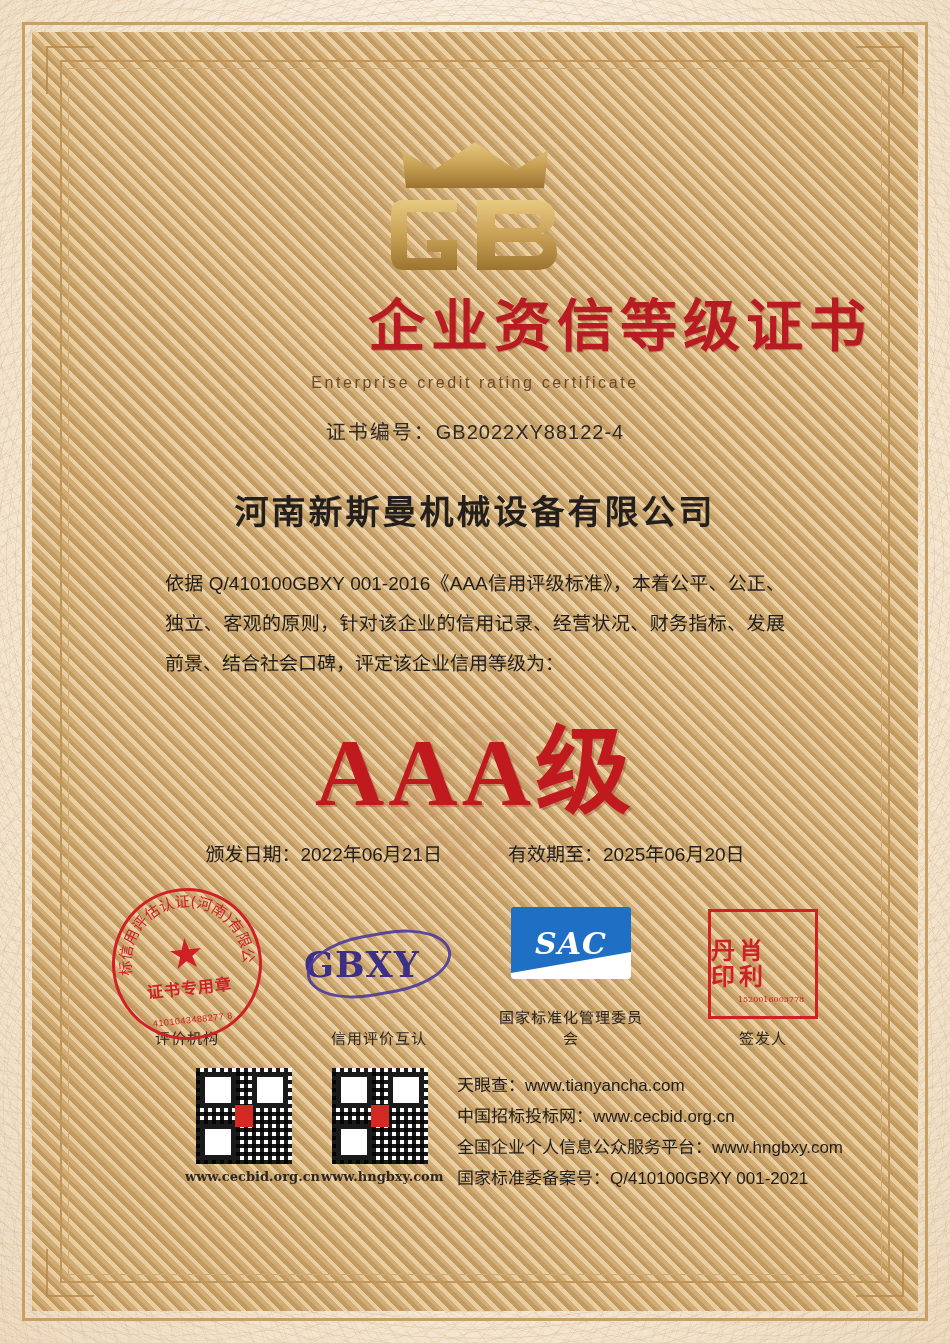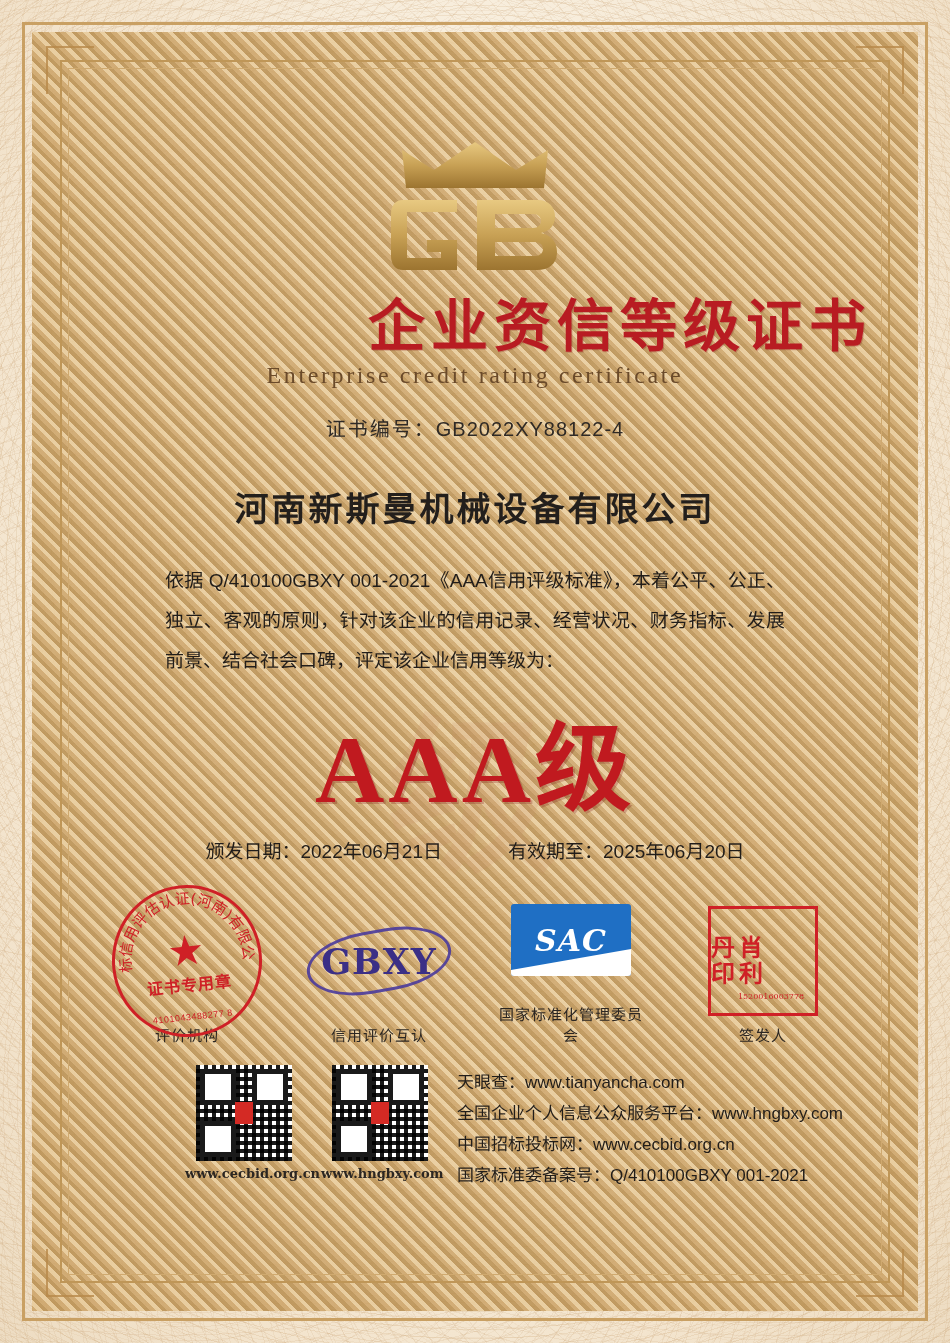--- a/index.html
+++ b/index.html
@@ -130,22 +130,23 @@
     margin-top: 10px;
     font-family: "DejaVu Serif", serif;
     font-weight: 700;
     font-size: 57px;
     letter-spacing: 6px;
     color: #b81c22;
     text-shadow: 1px 1px 0 rgba(120,15,15,.25);
     text-align: right;
   }
   .title-en {
-    font-family: Liberation Serif, serif;
-    font-size: 24px;
+    margin-top: 12px;
+    font-family: Liberation Sans, sans-serif;
+    font-size: 16px;
     letter-spacing: 2.6px;
     color: #6a4a2a;
   }
 
   .cert-no {
     margin-top: 24px;
     font-size: 20px;
     color: #2f2a26;
     letter-spacing: 1px;
   }
@@ -244,21 +245,21 @@
   .stamp .code {
     position: absolute;
     left: 0; right: 0; bottom: 12px;
     font-size: 9px;
     letter-spacing: .5px;
   }
 
   
   .gbxy {
     width: 150px; height: 74px;
-    display: flex; align-items: center; justify-content: center;
+    display: flex; align-items: center; 
     font-family: "DejaVu Serif", serif;
     font-weight: 700;
     font-size: 35px;
     color: #3b2f86;
     letter-spacing: 1px;
     position: relative;
   }
   .gbxy::before {
     content: "";
     position: absolute;
@@ -414,21 +415,21 @@
 
     <div class="title-cn">企业资信等级证书</div>
     <div class="title-en">Enterprise credit rating certificate</div>
 
     <div class="cert-no">
       <span class="label">证书编号：</span><span>GB2022XY88122-4</span>
     </div>
 
     <div class="company">河南新斯曼机械设备有限公司</div>
 
-    <div class="body-text">依据 Q/410100GBXY   001-2021《AAA信用评级标准》，本着公平、公正、独立、客观的原则，针对该企业的信用记录、经营状况、财务指标、发展前景、结合社会口碑，评定该企业信用等级为：</div>
+    <div class="body-text">依据 Q/410100GBXY   001-2016《AAA信用评级标准》，本着公平、公正、独立、客观的原则，针对该企业的信用记录、经营状况、财务指标、发展前景、结合社会口碑，评定该企业信用等级为：</div>
 
     <div class="grade">AAA级</div>
 
     <div class="dates">
       <div>
         <span>颁发日期：</span><span>2022年06月21日</span>
       </div>
       <div>
         <span>有效期至：</span><span>2025年06月20日</span>
       </div>
@@ -502,24 +503,24 @@
           <span class="qr-red"></span>
         </div>
         <div class="qr-caption">www.hngbxy.com</div>
       </div>
 
       <div class="links">
         <div>
           <span>天眼查：</span><span>www.tianyancha.com</span>
         </div>
         <div>
+          <span>中国招标投标网：</span><span>www.cecbid.org.cn</span>
+        </div>
+        <div>
           <span>全国企业个人信息公众服务平台：</span><span>www.hngbxy.com</span>
-        </div>
-        <div>
-          <span>中国招标投标网：</span><span>www.cecbid.org.cn</span>
         </div>
         <div>
           <span>国家标准委备案号：</span><span>Q/410100GBXY  001-2021</span>
         </div>
       </div>
 
     </div>
 
   </div>
 </div>

